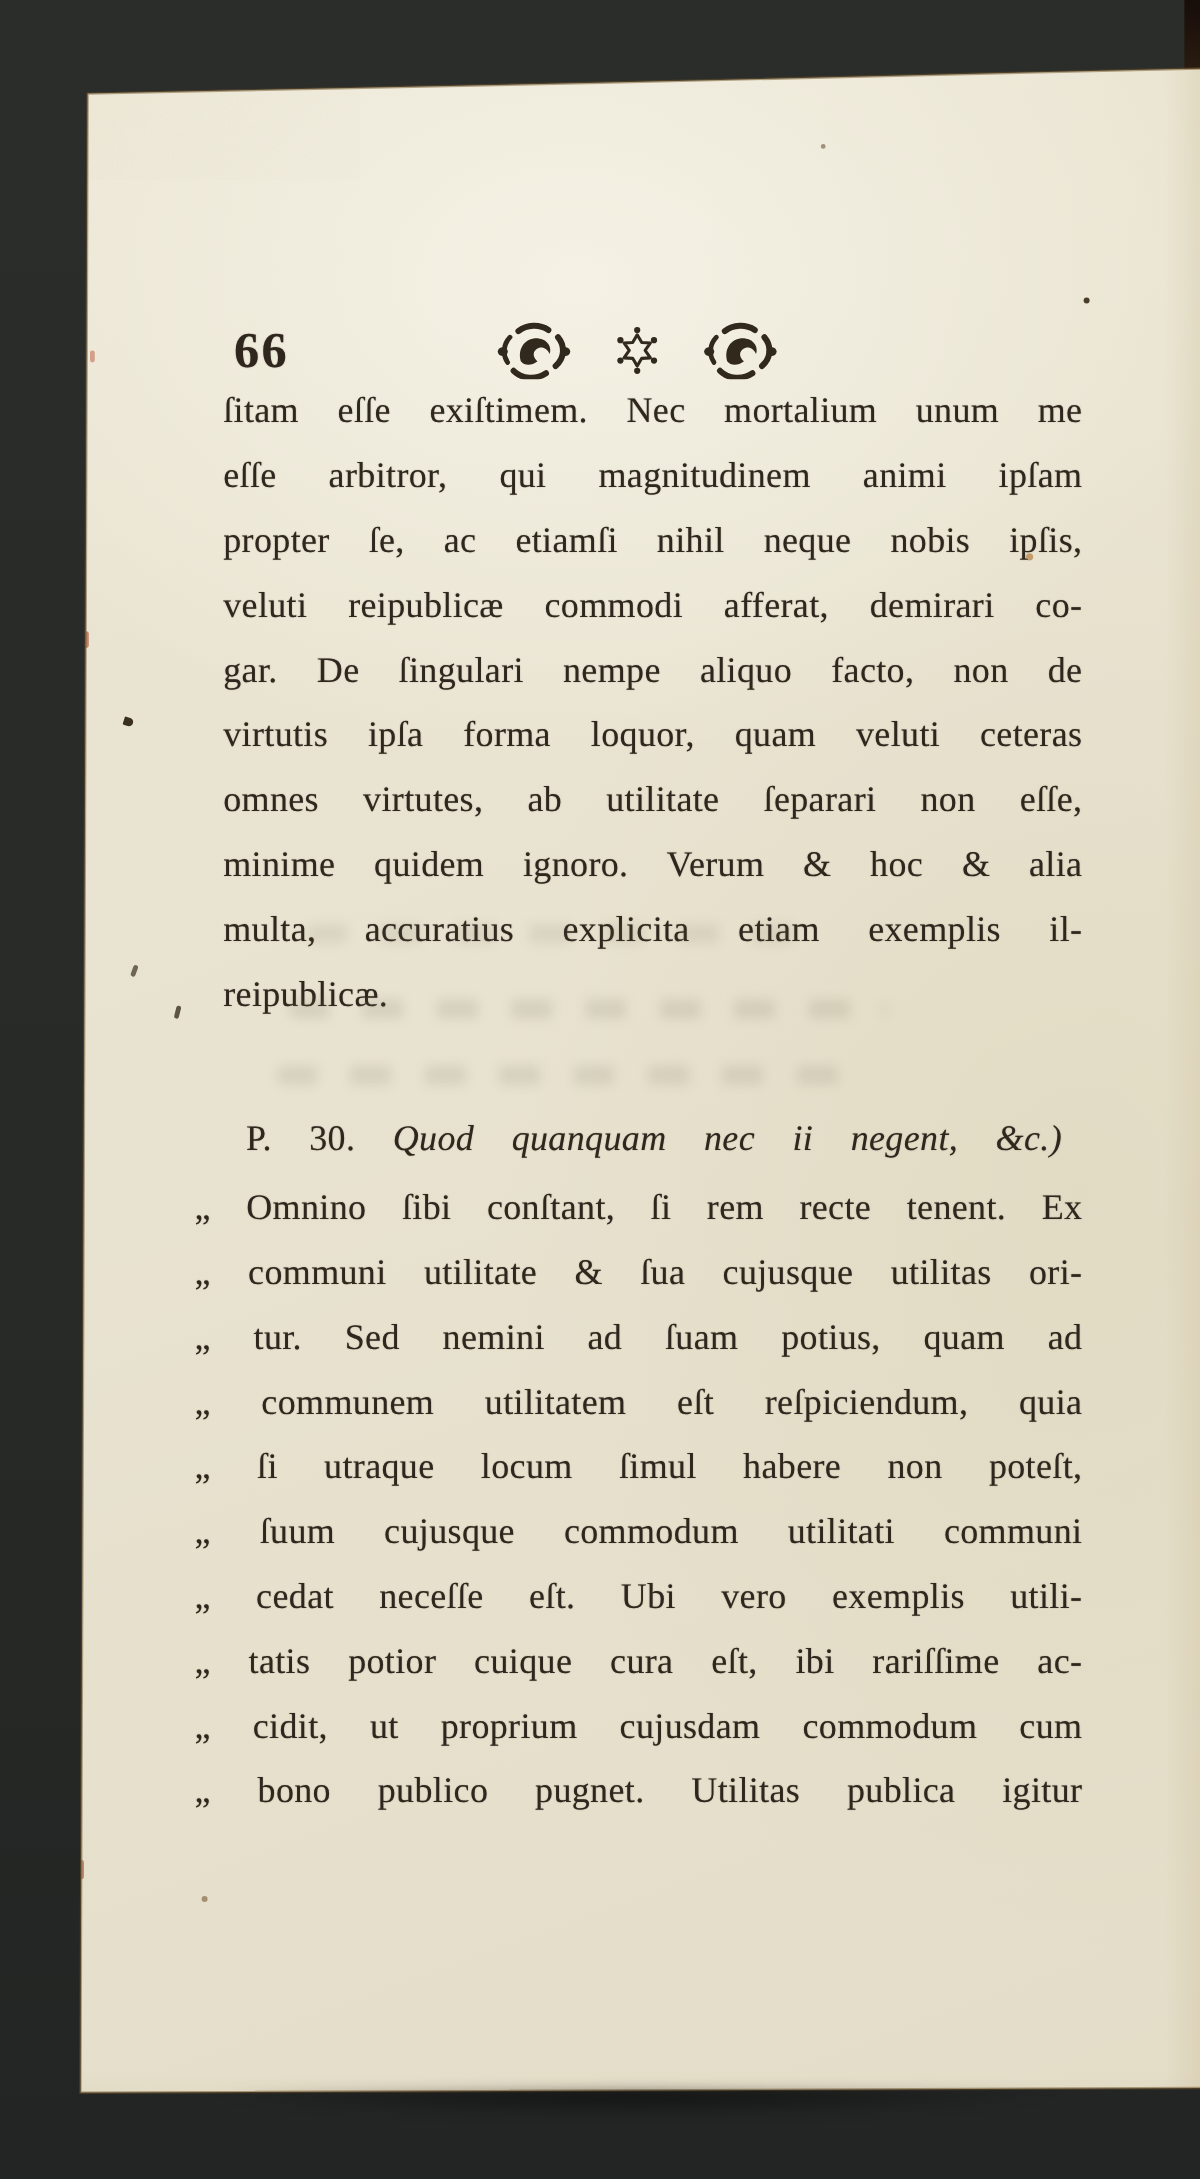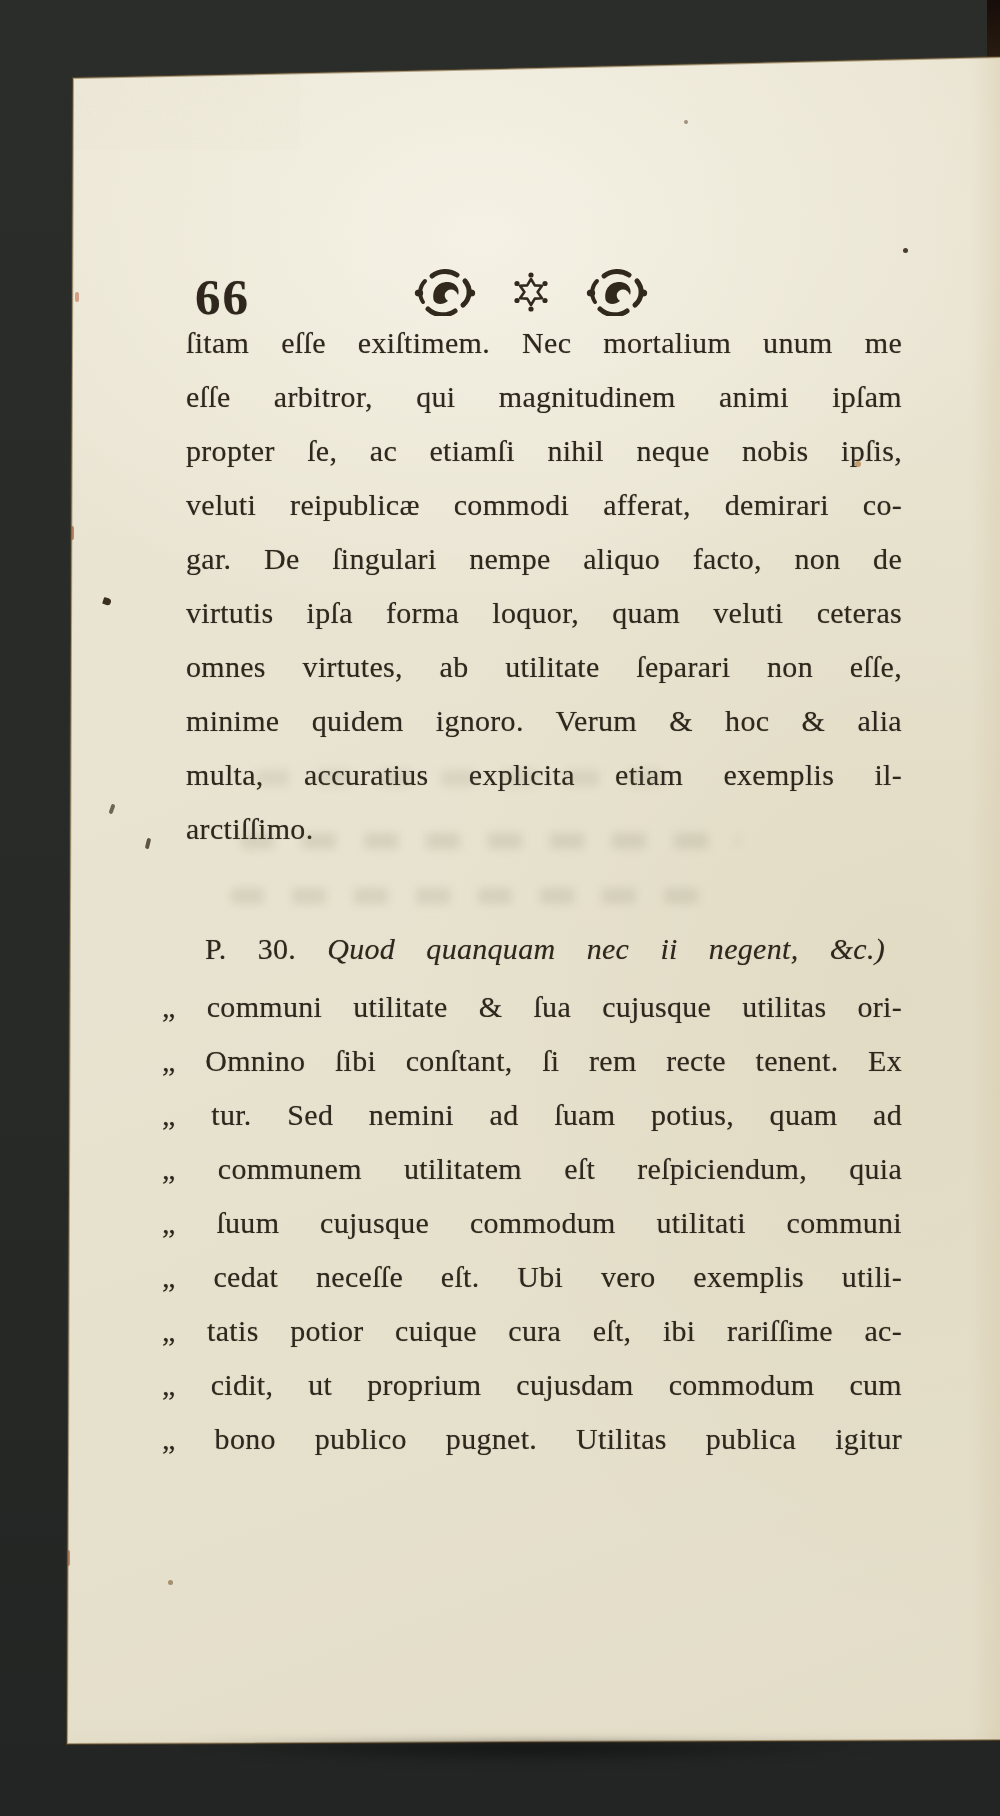--- a/index.html
+++ b/index.html
@@ -30,21 +30,21 @@
     filter:blur(5px);
   }
   .adjacent-edge{
     position:absolute;right:0;top:0;width:13px;height:60px;
     background:linear-gradient(180deg,#170d09,#2a1c11);
   }
   
   .ink{color:#2f271d;text-shadow:0 0 1px rgba(47,39,29,.45);}
   .page-number{
     position:absolute;left:195px;top:272px;
-    font-size:51px;font-weight:bold;line-height:1;letter-spacing:2px;text-align:right;
+    font-size:42px;font-weight:bold;line-height:1;letter-spacing:2px;text-align:right;
   }
   .ornaments{
     position:absolute;left:414px;top:266px;width:234px;height:52px;
     display:flex;align-items:center;justify-content:space-between;
   }
   .textcol{position:absolute;left:186px;width:716px;font-size:30px;letter-spacing:.3px;word-spacing:3px;}
   .p1{top:316px;}
   .quotes{top:980px;}
   .tline{height:54px;line-height:54px;white-space:nowrap;}
   .j{white-space:normal;text-align:justify;text-align-last:justify;}
@@ -117,30 +117,31 @@
     <div class="textcol p1 ink">
       <div class="tline j">ſitam eſſe exiſtimem. Nec mortalium unum me</div>
       <div class="tline j">eſſe arbitror, qui magnitudinem animi ipſam</div>
       <div class="tline j">propter ſe, ac etiamſi nihil neque nobis ipſis,</div>
       <div class="tline j">veluti reipublicæ commodi afferat, demirari co-</div>
       <div class="tline j">gar. De ſingulari nempe aliquo facto, non de</div>
       <div class="tline j">virtutis ipſa forma loquor, quam veluti ceteras</div>
       <div class="tline j">omnes virtutes, ab utilitate ſeparari non eſſe,</div>
       <div class="tline j">minime quidem ignoro. Verum &amp; hoc &amp; alia</div>
       <div class="tline j">multa, accuratius explicita etiam exemplis il-</div>
-      <div class="tline">arctiſſimo.</div>
+      <div class="tline">reipublicæ.</div>
     </div>
 
     <div class="textcol heading ink"><span>P. 30.</span> <span class="lemma">Quod quanquam nec ii negent, &amp;c.)</span></div>
 
     <div class="textcol quotes ink">
+      <div class="tline j">„ Omnino ſibi conſtant, ſi rem recte tenent. Ex</div>
       <div class="tline j">„ communi utilitate &amp; ſua cujusque utilitas ori-</div>
-      <div class="tline j">„ Omnino ſibi conſtant, ſi rem recte tenent. Ex</div>
       <div class="tline j">„ tur. Sed nemini ad ſuam potius, quam ad</div>
       <div class="tline j">„ communem utilitatem eſt reſpiciendum, quia</div>
+      <div class="tline j">„ ſi utraque locum ſimul habere non poteſt,</div>
       <div class="tline j">„ ſuum cujusque commodum utilitati communi</div>
       <div class="tline j">„ cedat neceſſe eſt. Ubi vero exemplis utili-</div>
       <div class="tline j">„ tatis potior cuique cura eſt, ibi rariſſime ac-</div>
       <div class="tline j">„ cidit, ut proprium cujusdam commodum cum</div>
       <div class="tline j">„ bono publico pugnet. Utilitas publica igitur</div>
     </div>
 
     <div class="smudge s1"></div>
     <div class="smudge s2"></div>
     <div class="smudge s3"></div>

